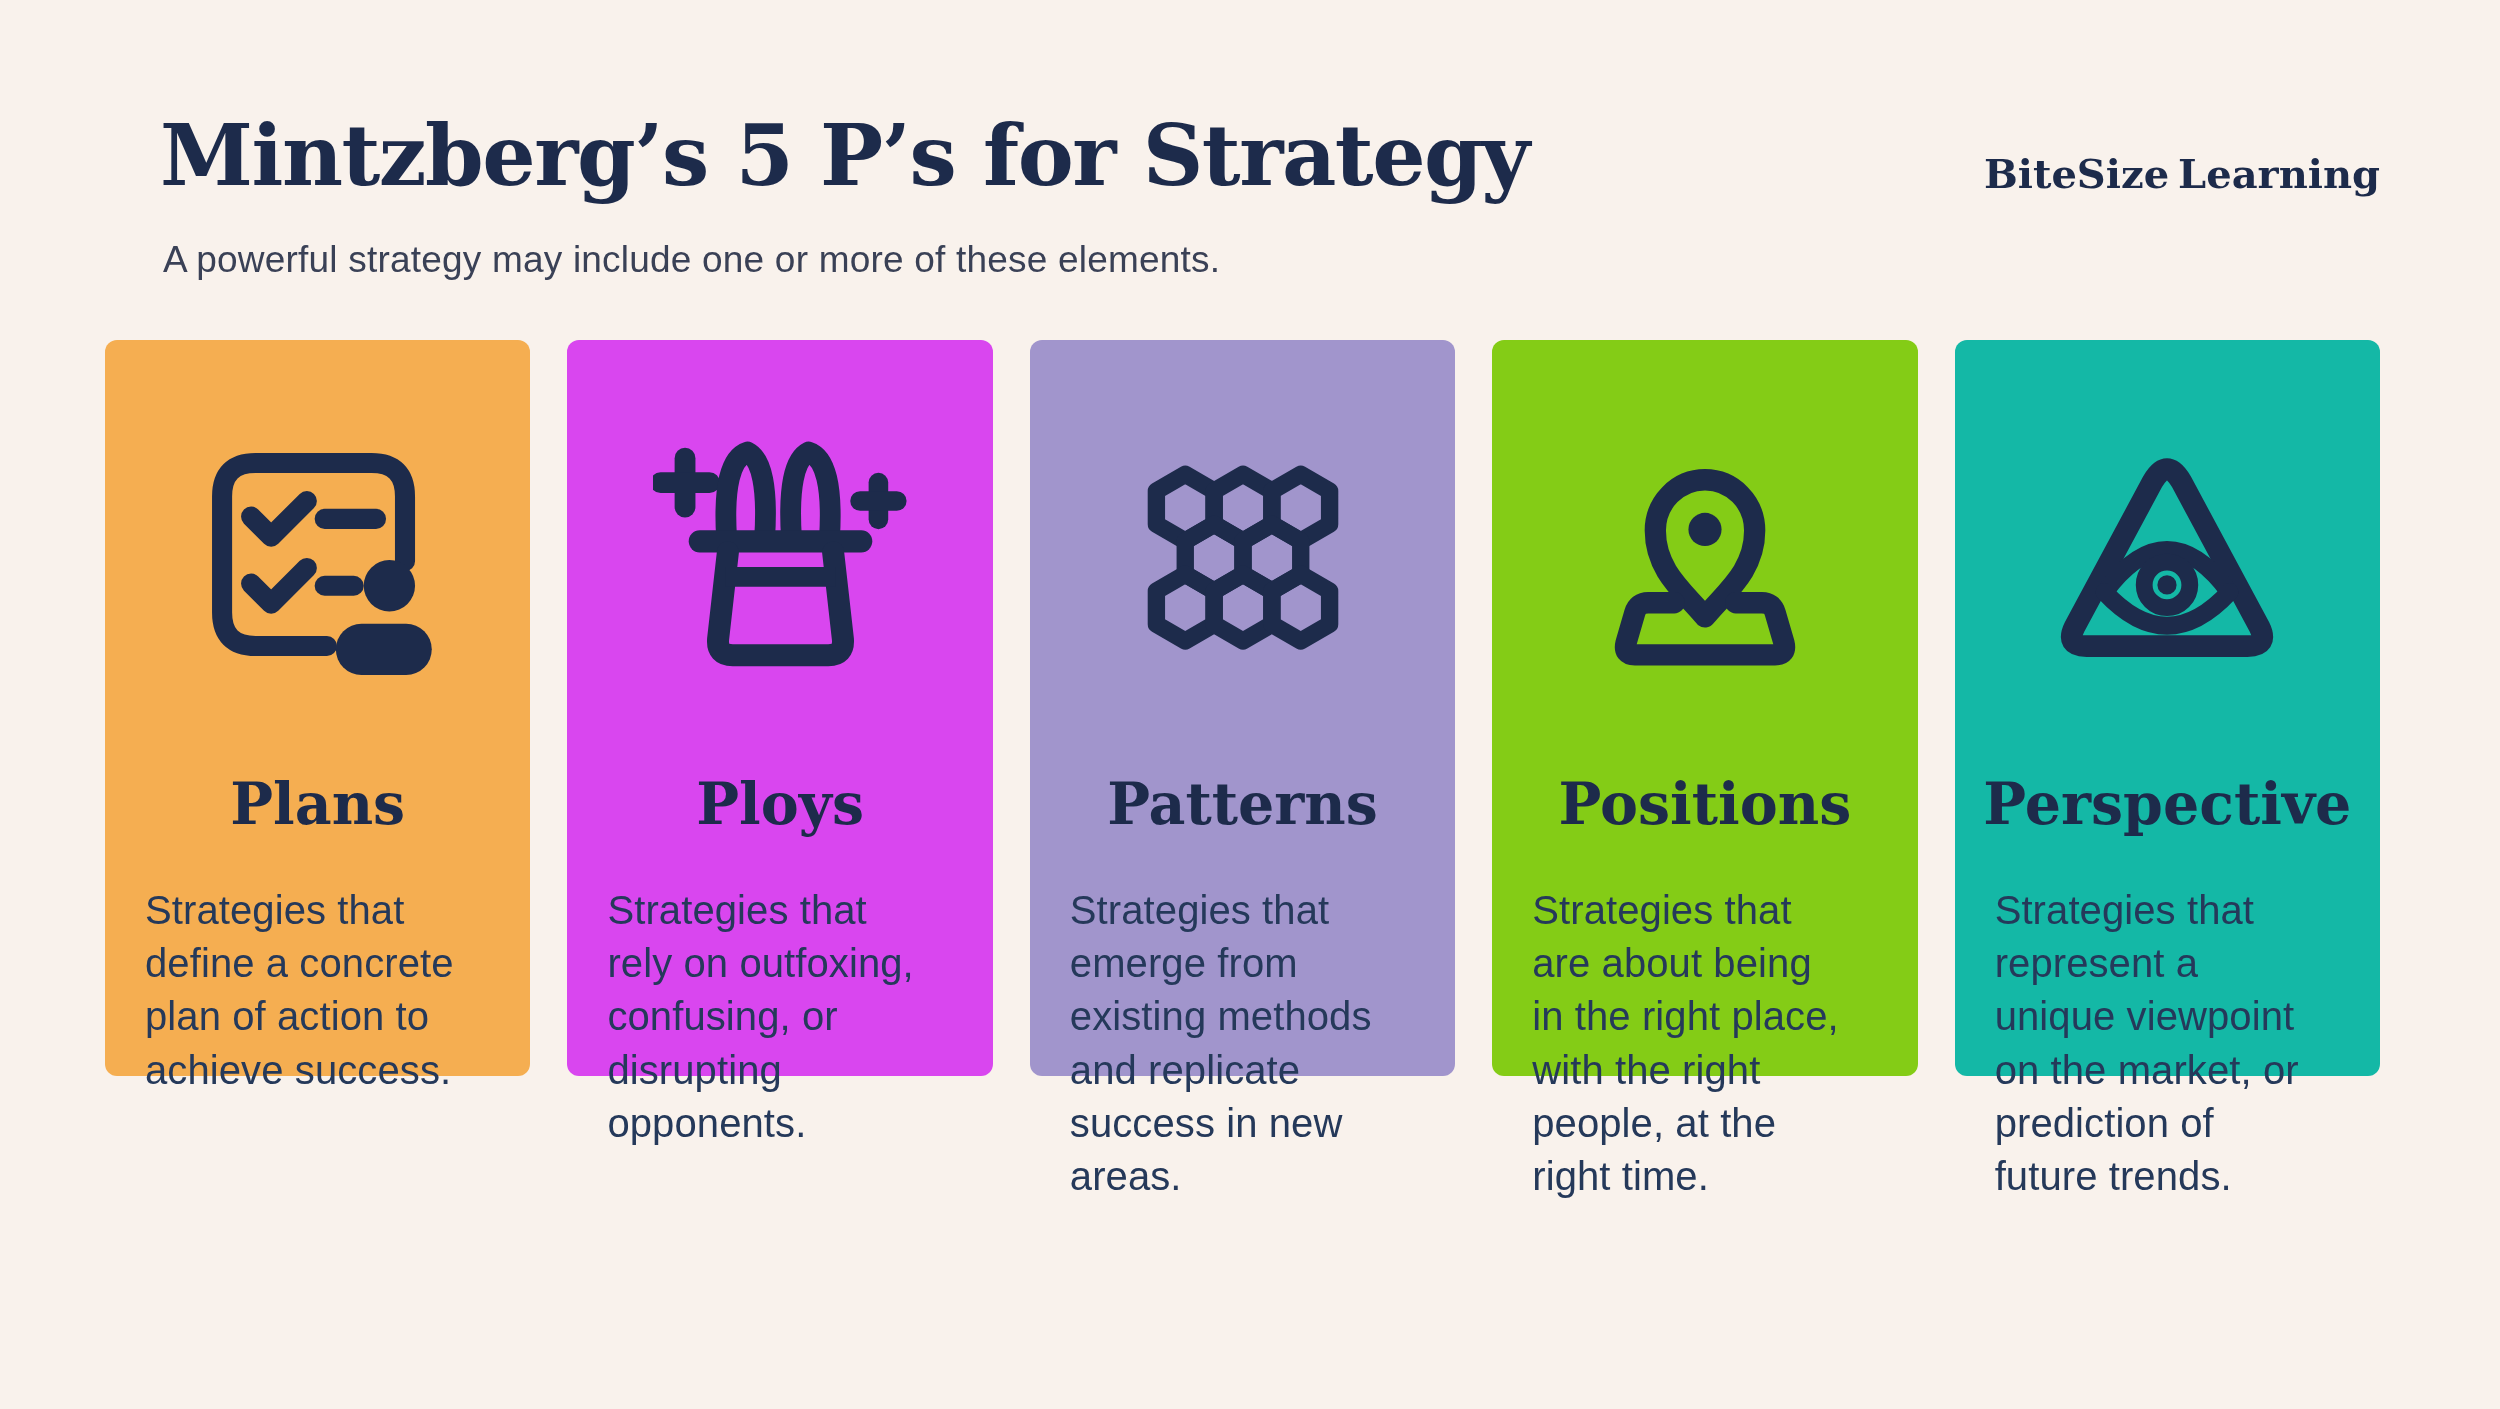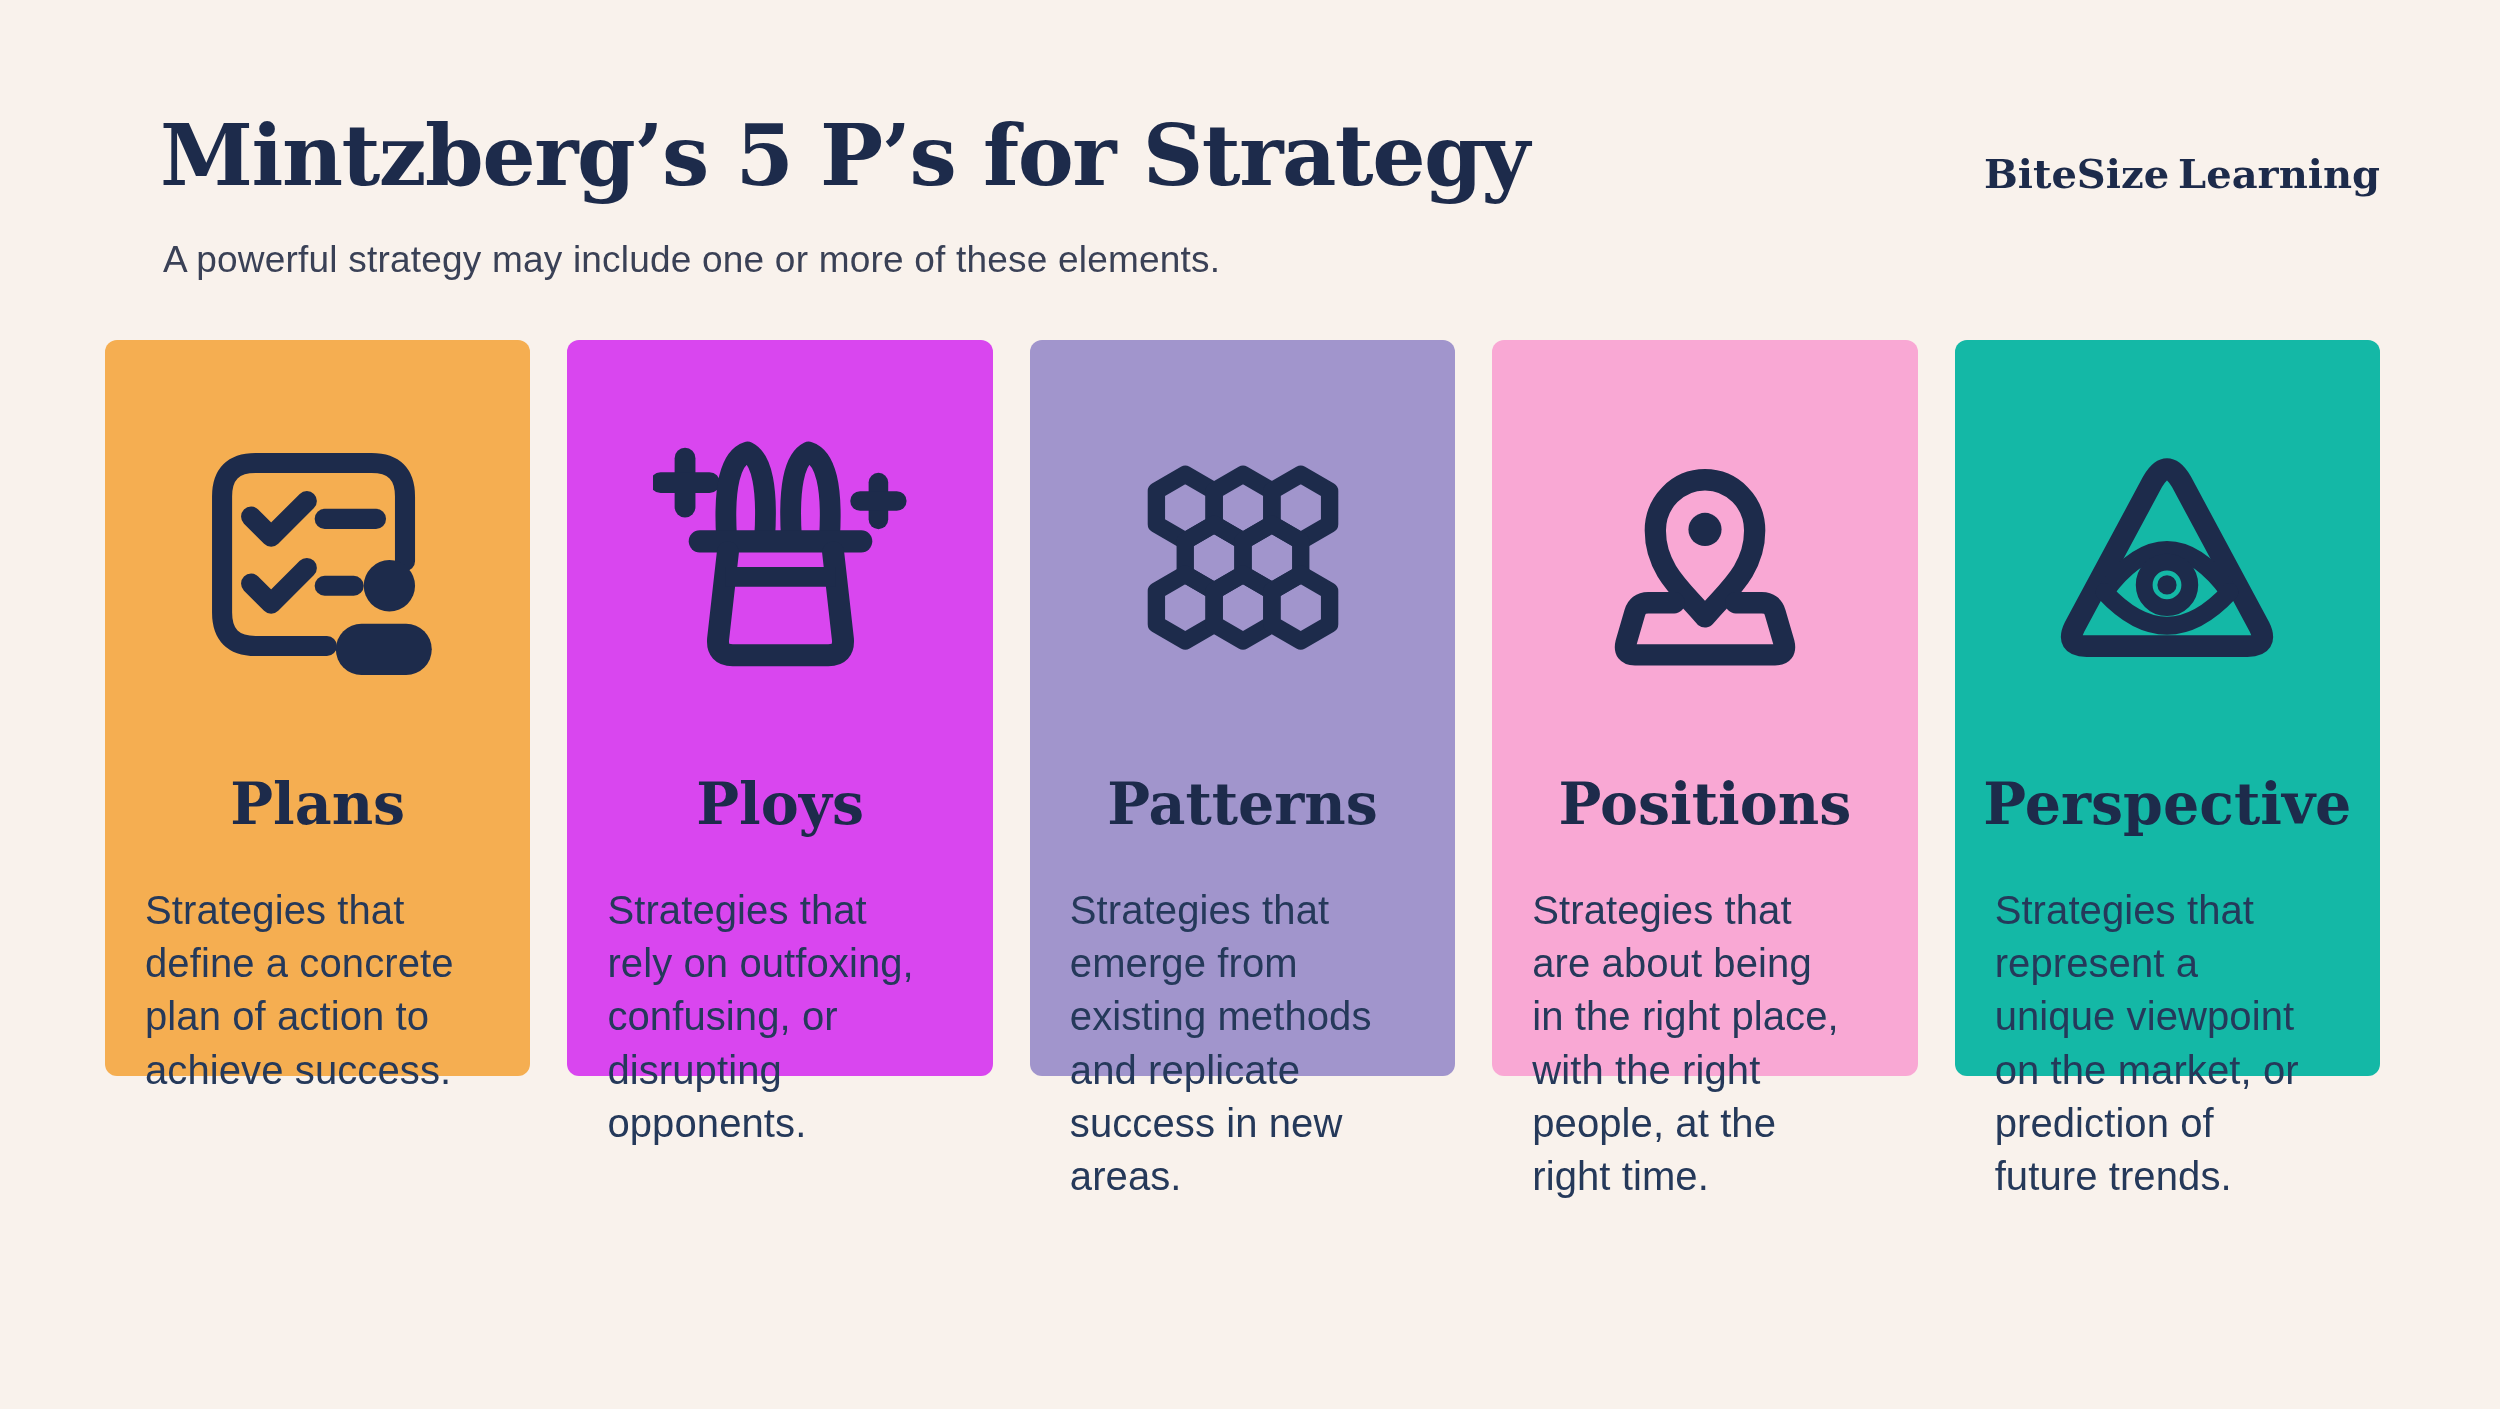--- a/index.html
+++ b/index.html
@@ -114,21 +114,21 @@
       </div>
       <h2>Patterns</h2>
       <p class="body">Strategies that
 emerge from
 existing methods
 and replicate
 success in new
 areas.</p>
     </section>
 
-    <section class="card" style="background: #f9a8d4;">
+    <section class="card" style="background: #84cc16;">
       <div class="icon-wrap">
         <svg width="238" height="220" viewBox="0 0 100 93" fill="none">
           <path d="M 50 71 C 42 61 29 52 29 34.5 C 29 22.6 38.4 13 50 13 C 61.6 13 71 22.6 71 34.5 C 71 52 58 61 50 71 Z" stroke="currentColor" stroke-width="9" stroke-linecap="round" stroke-linejoin="round"></path>
           <circle cx="50" cy="34" r="7" fill="currentColor"></circle>
           <path d="M 37 65 L 26 65 Q 21.5 65 20.3 69.3 L 16.6 82 Q 15.4 87 20.4 87 L 79.6 87 Q 84.6 87 83.4 82 L 79.7 69.3 Q 78.5 65 74 65 L 63 65" stroke="currentColor" stroke-width="9" stroke-linecap="round" stroke-linejoin="round"></path>
         </svg>
       </div>
       <h2>Positions</h2>
       <p class="body">Strategies that
 are about being

